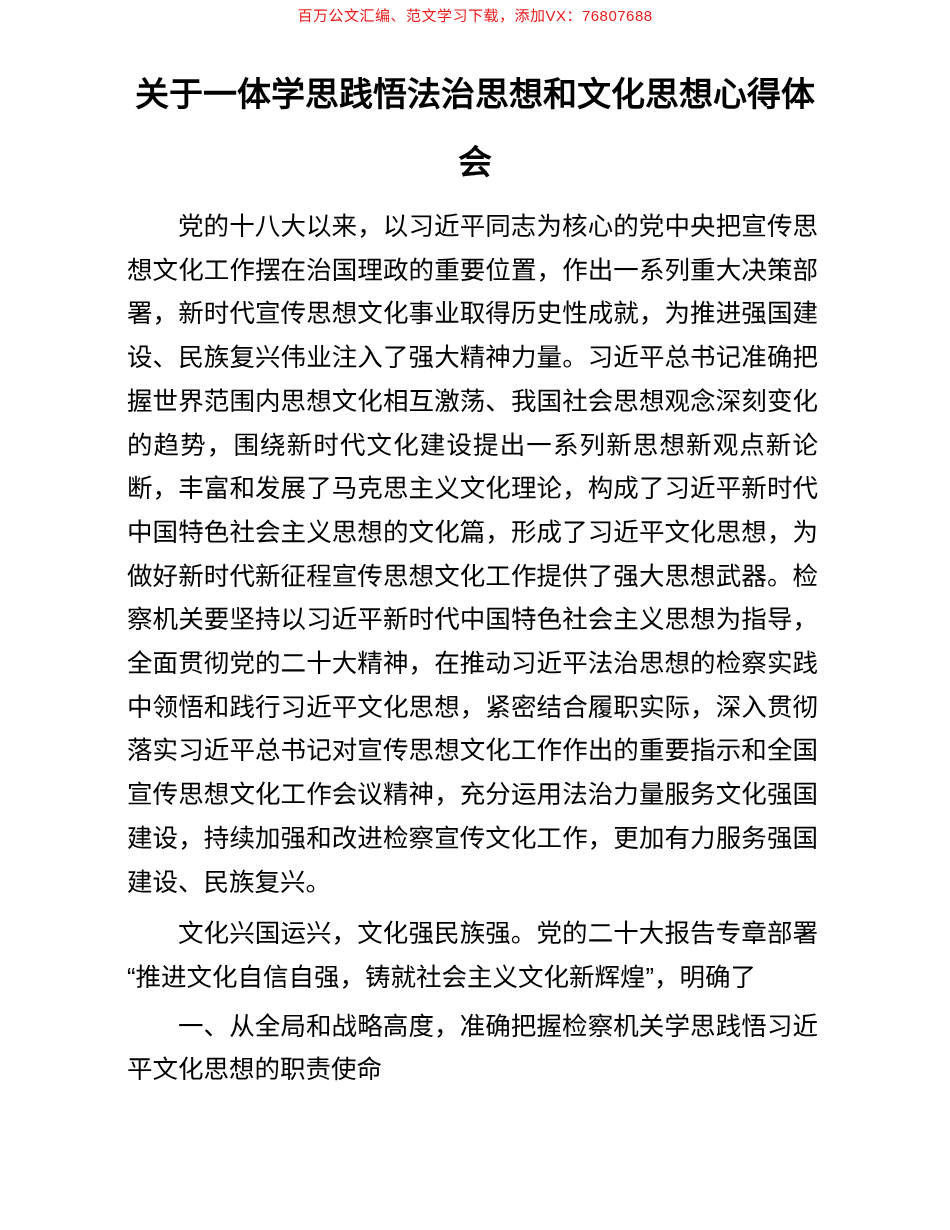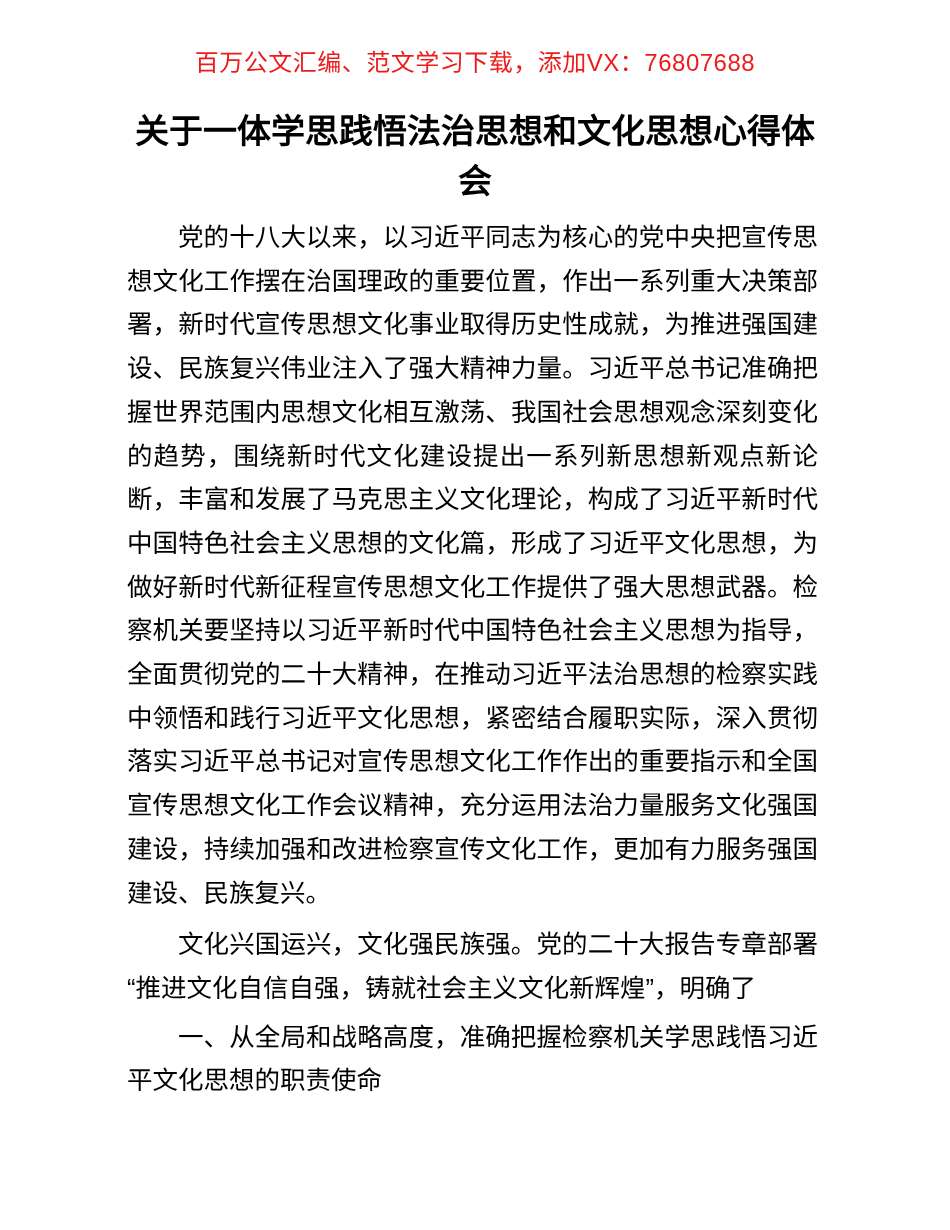--- a/index.html
+++ b/index.html
@@ -14,37 +14,35 @@
     font-family: "Liberation Sans", sans-serif;
   }
   .page {
     position: relative;
     width: 950px;
     height: 1230px;
     background: #ffffff;
     box-sizing: border-box;
   }
   .watermark {
-    padding-top: 47px;
     text-align: center;
-    font-size: 24px;
+    font-size: 15px;
     line-height: 32px;
     color: #ed1c1c;
     letter-spacing: 0.5px;
   }
   .doc-title {
     width: 700px;
     margin: 28px auto 0 auto;
     text-align: center;
     font-size: 34px;
     font-weight: 700;
-    line-height: 50px;
+    line-height: 68px;
     color: #000000;
     word-break: break-all;
-    font-family: Liberation Serif, serif;
   }
   .para {
     margin: 8px 132px 0 127px;
     font-size: 25.5px;
     line-height: 43.7px;
     color: #000000;
     text-align: justify;
     text-justify: inter-ideograph;
     text-indent: 2em;
     word-break: break-all;

